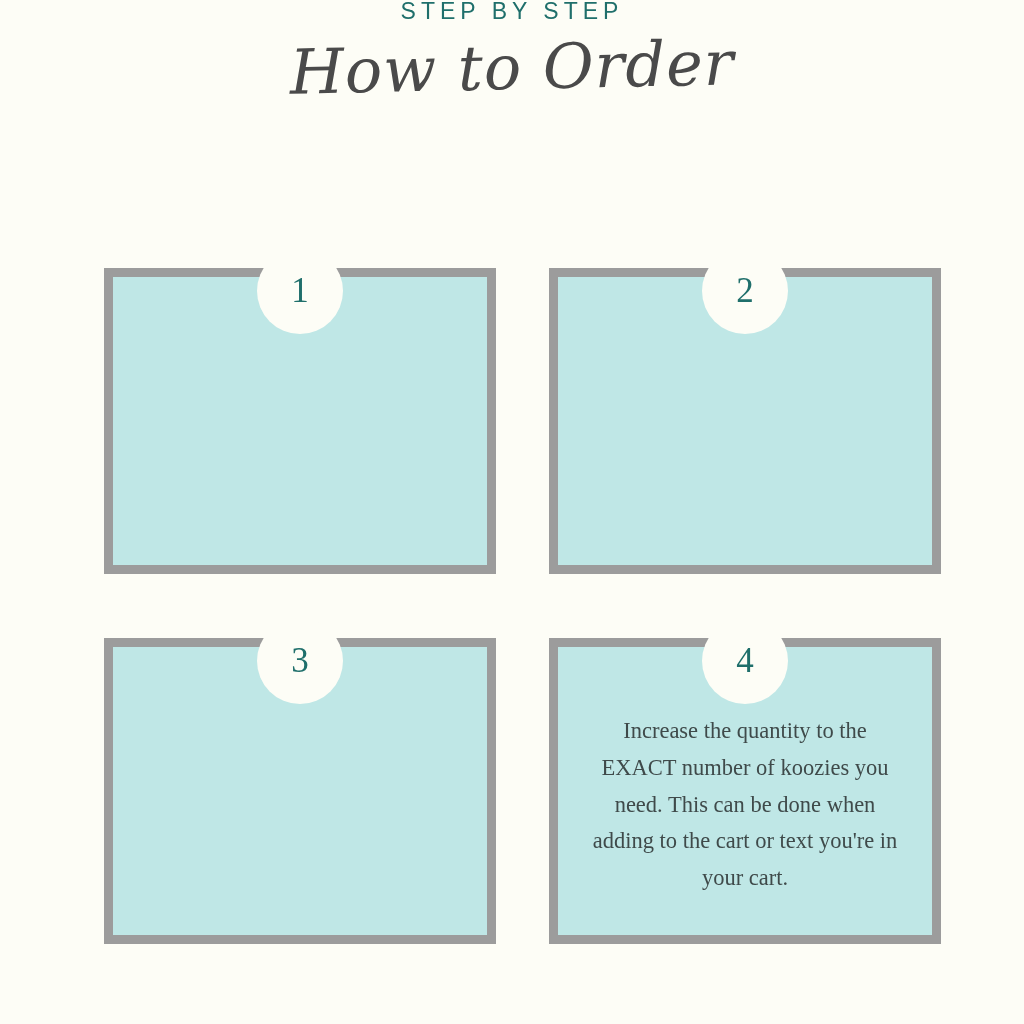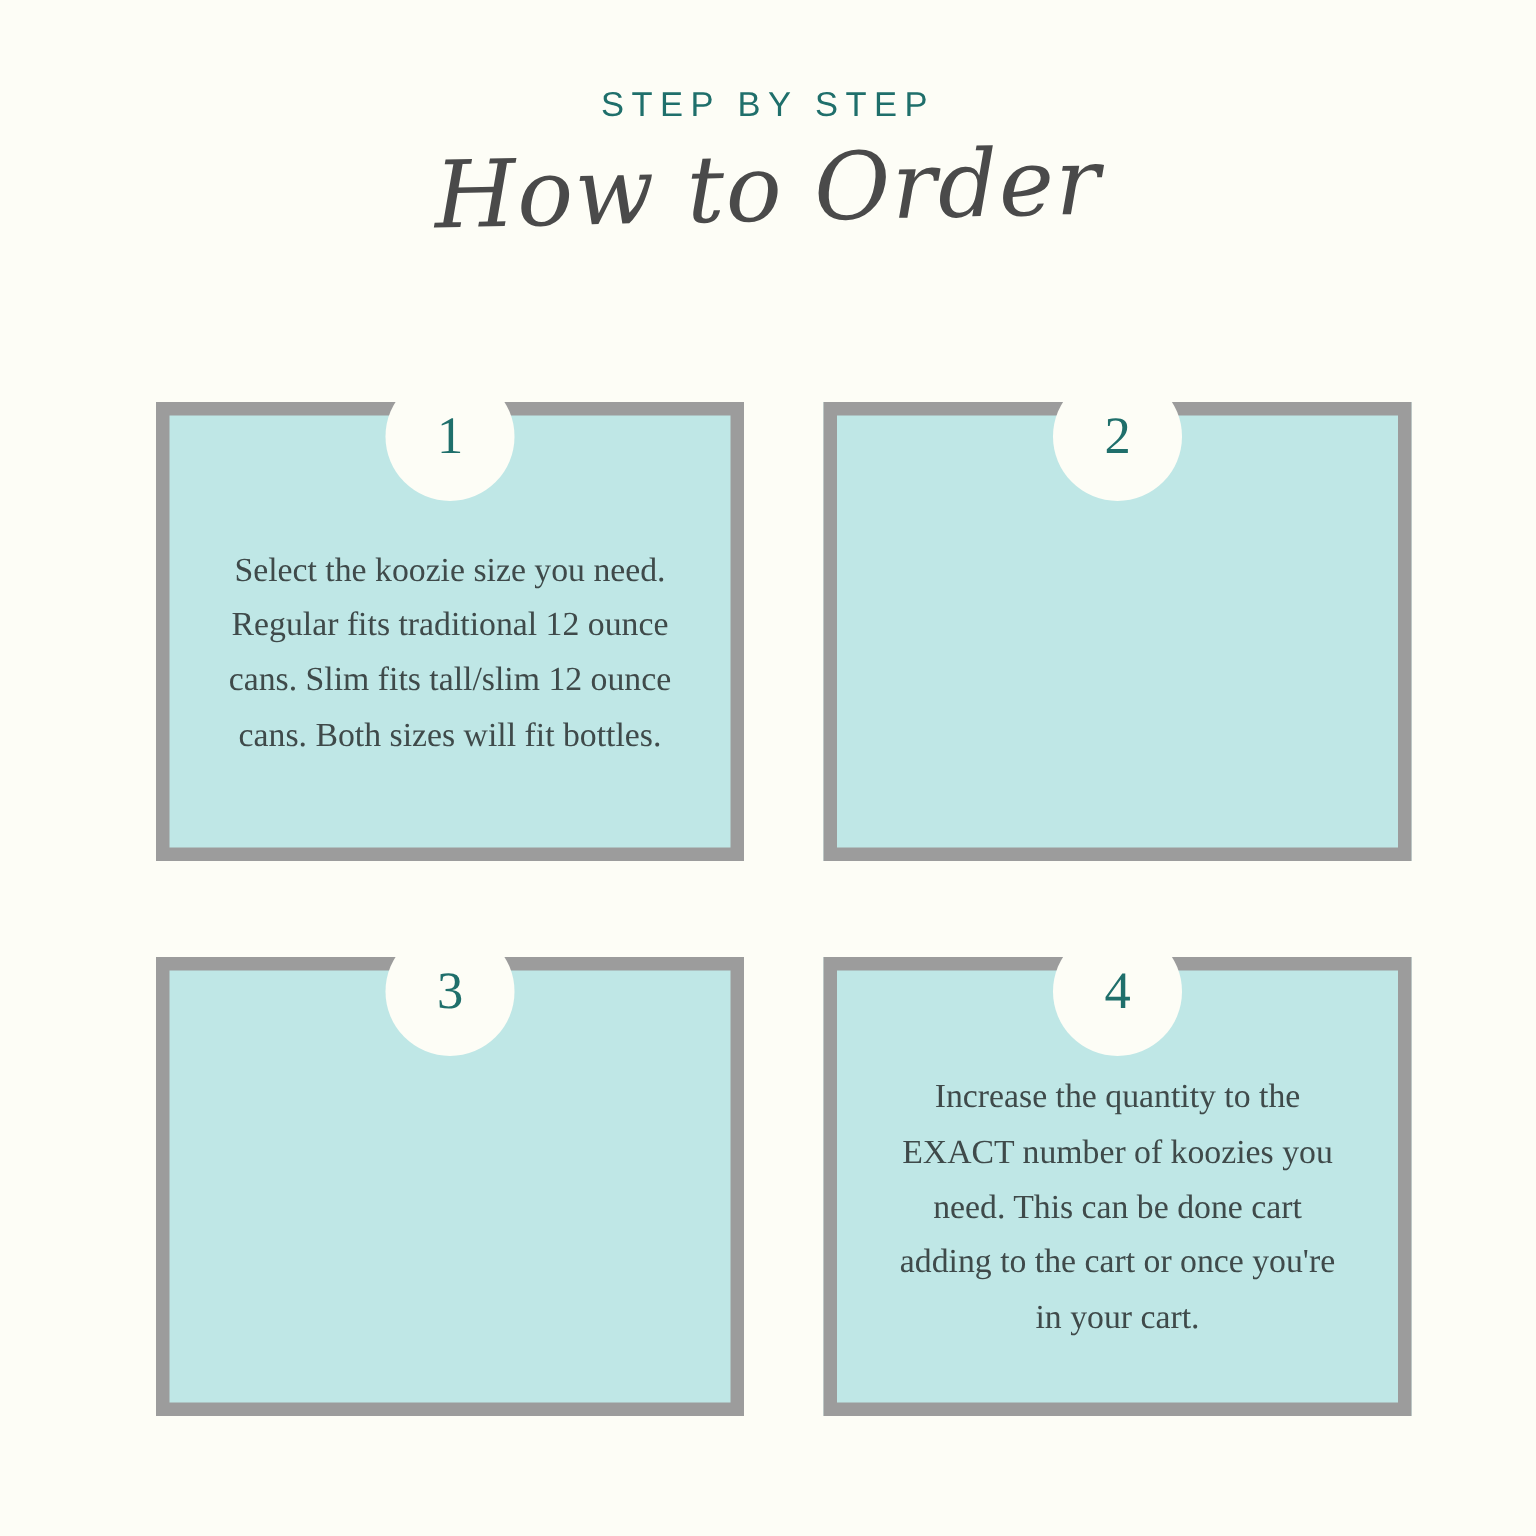--- a/index.html
+++ b/index.html
@@ -16,21 +16,20 @@
   .page {
     position: relative;
     width: 1024px;
     height: 1024px;
     background: #fdfdf6;
     box-sizing: border-box;
   }
 
   
   .header {
-    padding-top: 58px;
     text-align: center;
   }
   .eyebrow {
     font-family: "Liberation Sans", sans-serif;
     font-size: 23px;
     letter-spacing: 5px;
     color: #1f6f6b;
     text-transform: uppercase;
     font-weight: 400;
     line-height: 1;
@@ -135,23 +134,20 @@
     <div class="script-title">How to Order</div>
   </div>
 
   <div class="grid">
 
     <div class="card">
       <div class="card-frame"></div>
       <div class="badge">
         <span class="badge-num">1</span>
       </div>
-      <div class="card-inner">
-        <div class="card-text">Select the koozie size you need.  Regular fits traditional 12 ounce cans. Slim fits tall/slim 12 ounce cans. Both sizes will fit bottles.</div>
-      </div>
     </div>
 
     <div class="card right">
       <div class="card-frame"></div>
       <div class="badge">
         <span class="badge-num">2</span>
       </div>
     </div>
 
     <div class="card">
@@ -160,18 +156,18 @@
         <span class="badge-num">3</span>
       </div>
     </div>
 
     <div class="card right">
       <div class="card-frame"></div>
       <div class="badge">
         <span class="badge-num">4</span>
       </div>
       <div class="card-inner">
-        <div class="card-text">Increase the quantity to the EXACT number of koozies you need.  This can be done cart adding to the cart or once you're in your cart.</div>
+        <div class="card-text">Increase the quantity to the EXACT number of koozies you need.  This can be done when adding to the cart or text you're in your cart.</div>
       </div>
     </div>
 
   </div>
 </div>
 
 </body></html>

